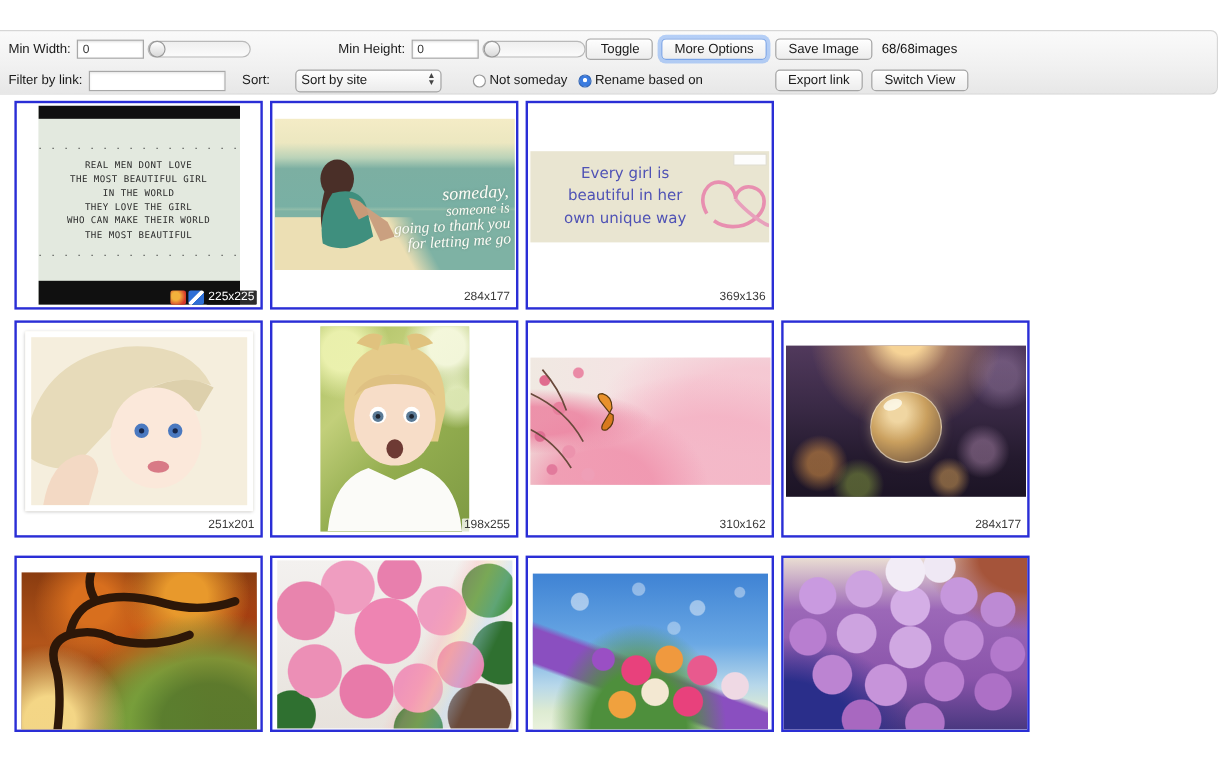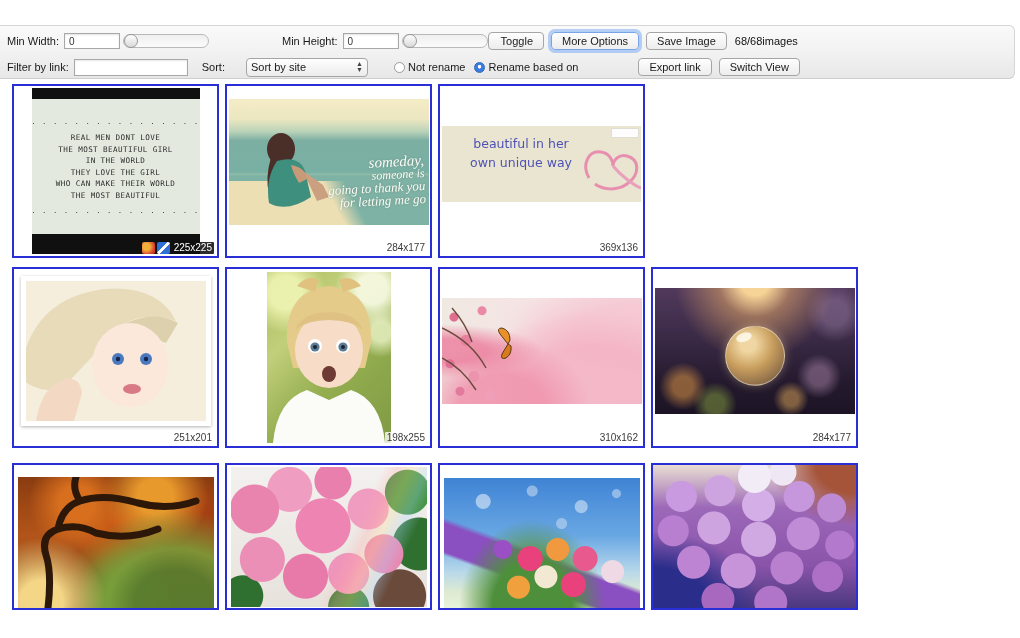--- a/index.html
+++ b/index.html
@@ -239,21 +239,21 @@
     <span class="tb-label" style="margin-left:14px;">Sort:</span>
     <span class="select">
       <span>Sort by site</span>
       <span class="arrows">
           <span>▲</span>
           <span>▼</span>
         </span>
     </span>
 
     <span class="radio" style="margin-left:26px;"></span>
-    <span class="radio-label">Not rename</span>
+    <span class="radio-label">Not someday</span>
 
     <span class="radio checked" style="margin-left:9px;"></span>
     <span class="radio-label">Rename based on</span>
 
     <button class="mac-btn" style="margin-left:60px;">Export link</button>
     <button class="mac-btn">Switch View</button>
   </div>
 </div>
 
 <div class="grid">
@@ -298,20 +298,21 @@
           <div class="l2">going to thank you</div>
           <div class="l3">for letting me go</div>
         </div>
       </div>
       <span class="size-label">284x177</span>
     </div>
 
     <div class="tile">
       <div class="img t3" style="margin-bottom:14px;">
         <div class="cap">
+          <div>Every girl is</div>
           <div>beautiful in her</div>
           <div>own unique way</div>
         </div>
         <svg width="90" height="76" style="position:absolute;right:0;top:0;">
           <path d="M38 52 C30 38 38 24 50 26 C58 27 62 34 62 40 C62 34 68 28 76 30 C88 33 90 48 76 58 C66 65 52 64 44 58" fill="none" stroke="#e88fb0" stroke-width="3"></path>
           <path d="M62 40 C70 50 84 60 90 62" fill="none" stroke="#e8a0bc" stroke-width="3"></path>
         </svg>
         <div class="chip"></div>
       </div>
       <span class="size-label">369x136</span>

